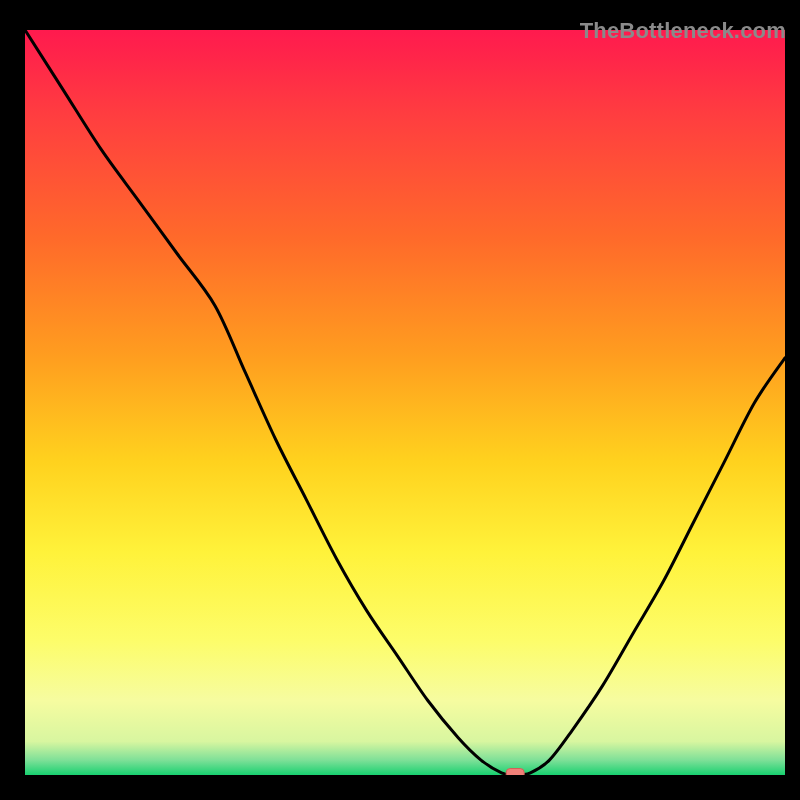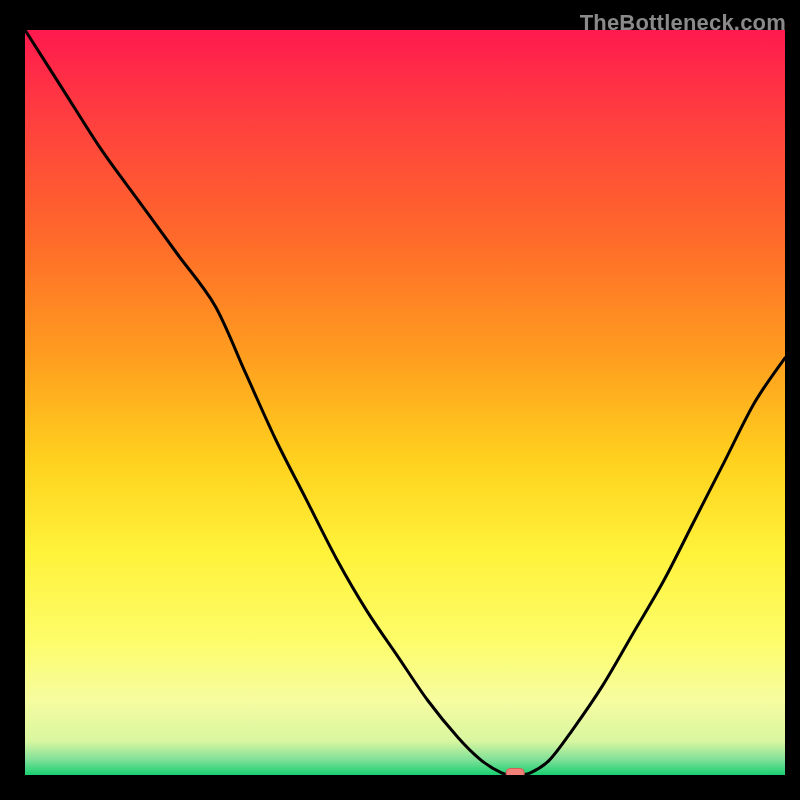--- a/index.html
+++ b/index.html
@@ -12,21 +12,21 @@
     font-family: Arial, Helvetica, sans-serif;
   }
   .stage {
     position: relative;
     width: 800px;
     height: 800px;
     background: #000;
   }
   .watermark {
     position: absolute;
-    top: 10px;
+    top: 18px;
     right: 14px;
     font-size: 22px;
     font-weight: 600;
     color: #8a8a8a;
     letter-spacing: 0.2px;
     z-index: 10;
   }
   .plot-area {
     position: absolute;
     left: 25px;

